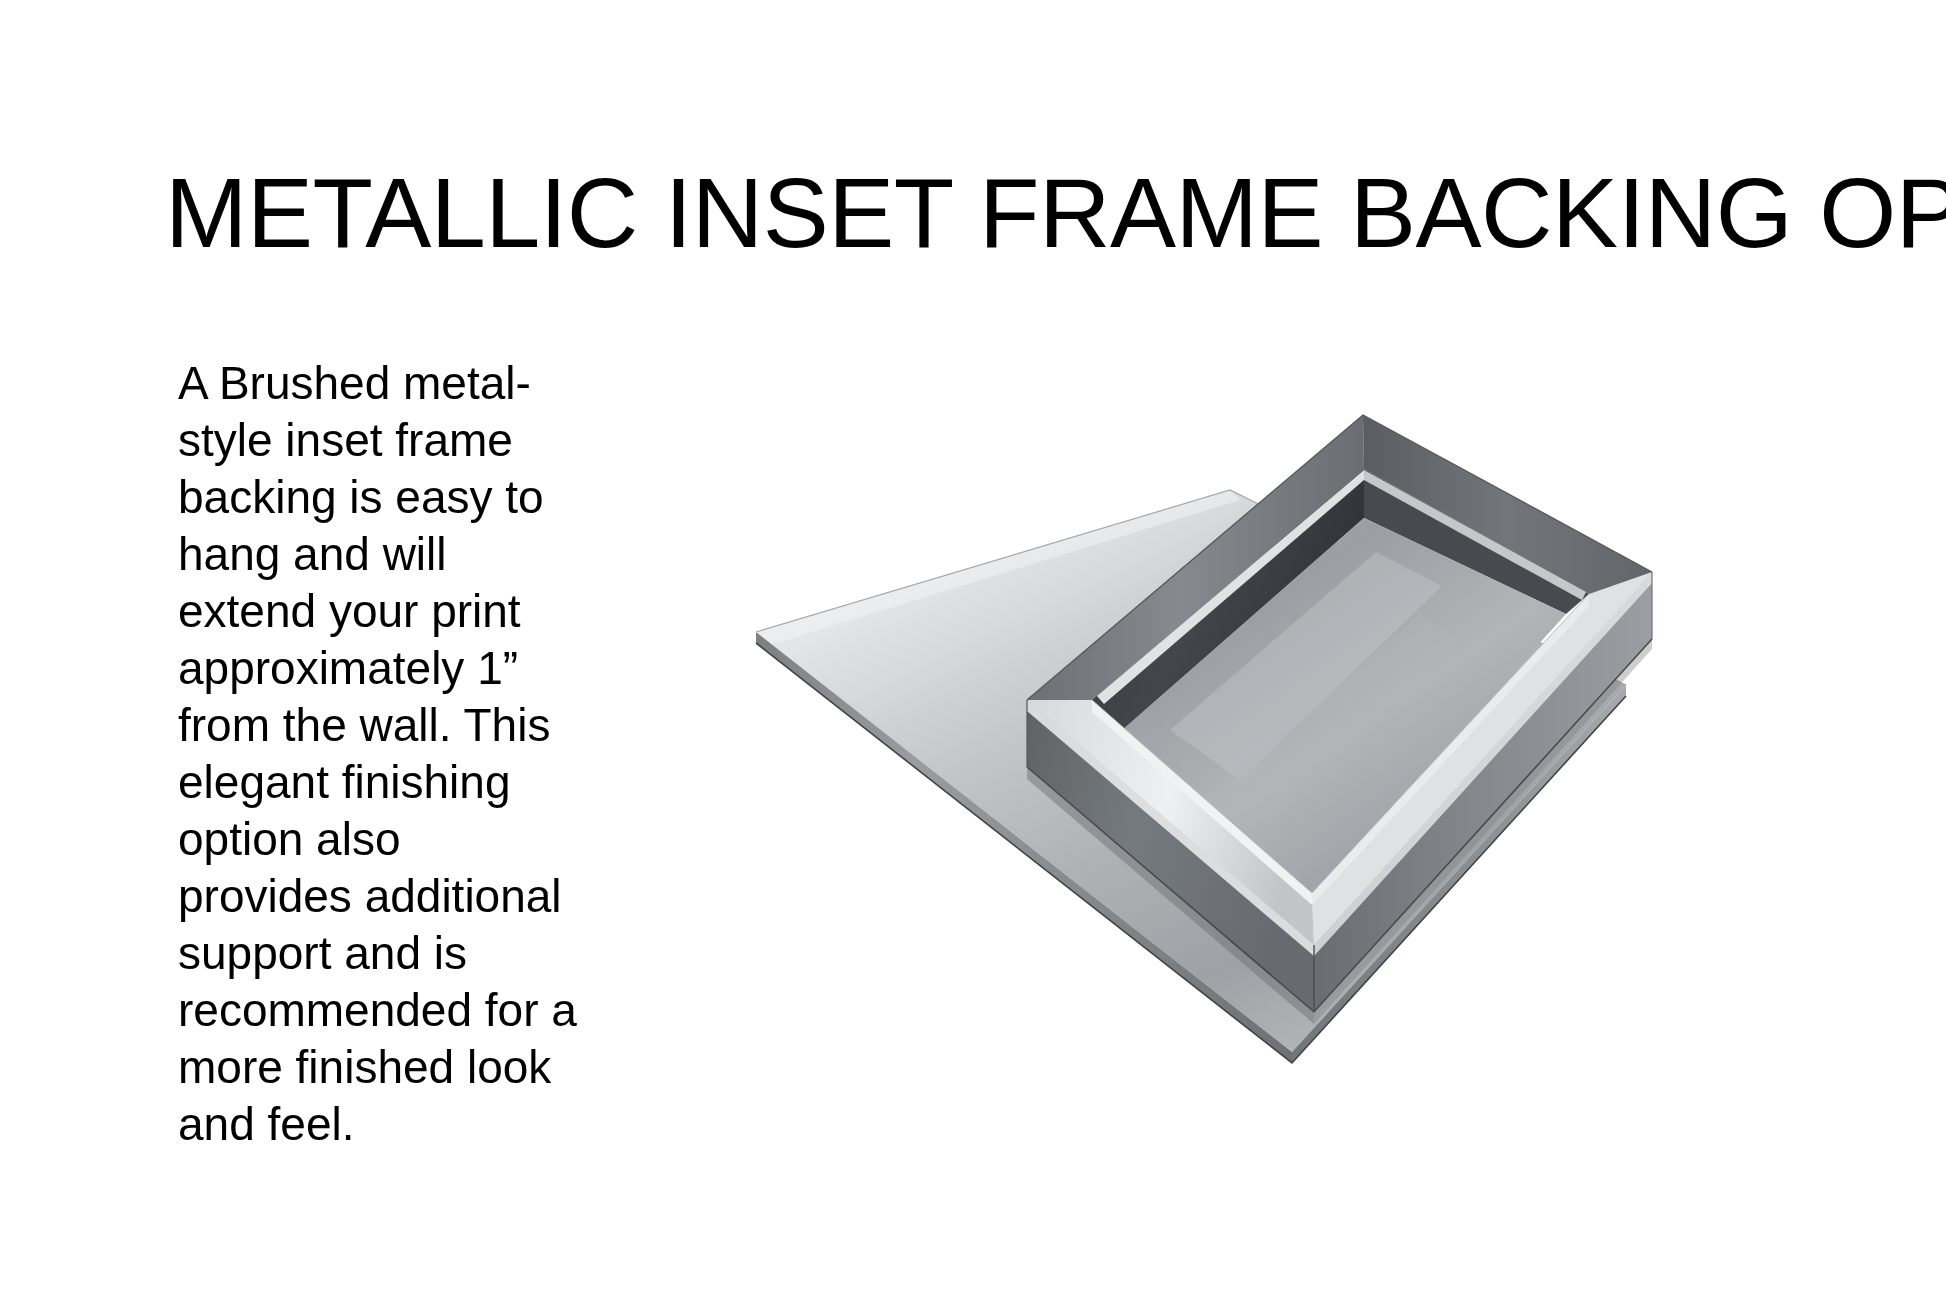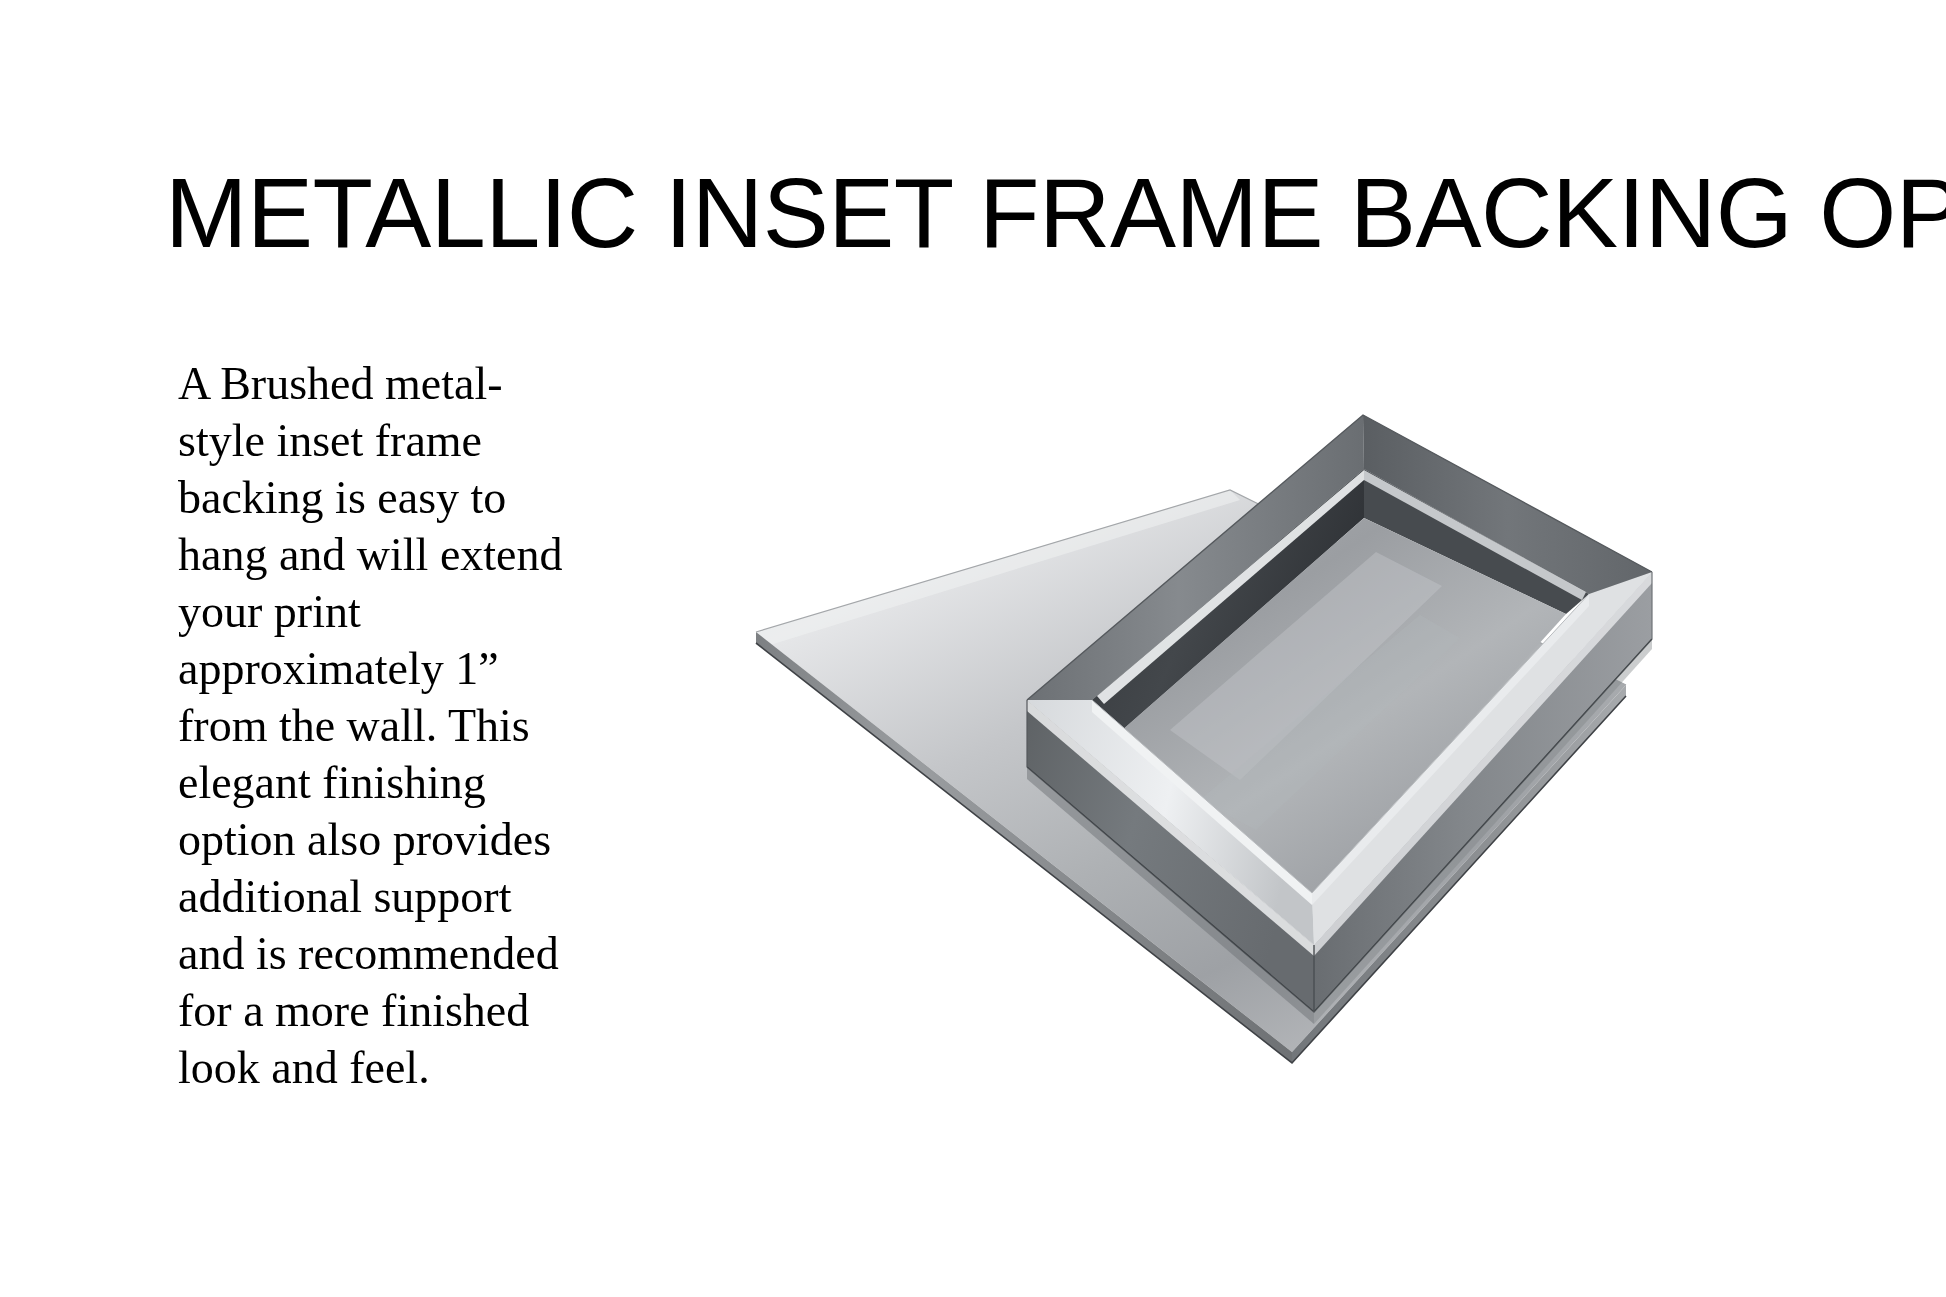--- a/index.html
+++ b/index.html
@@ -36,21 +36,21 @@
     color: #000000;
     white-space: nowrap;
   }
 
   
   .body-copy {
     position: absolute;
     left: 178px;
     top: 355px;
     width: 400px;
-    font-family: Liberation Serif, serif;
+    font-family: Liberation Sans, sans-serif;
     font-size: 46px;
     font-weight: 400;
     line-height: 57px;
     color: #000000;
   }
   .body-copy p {
     margin: 0;
   }
 
   

